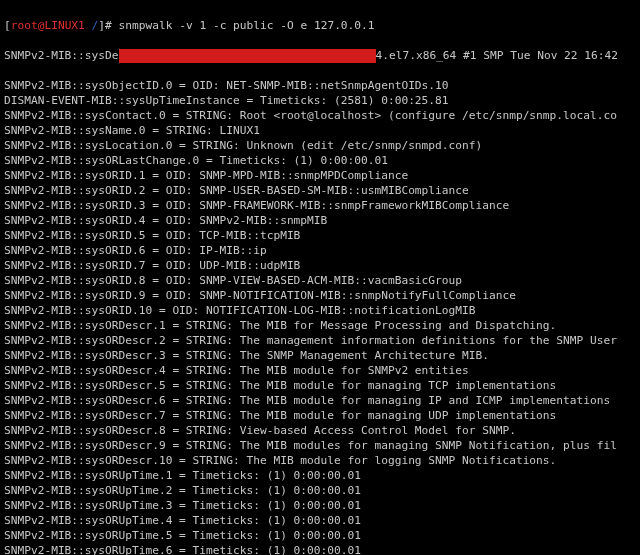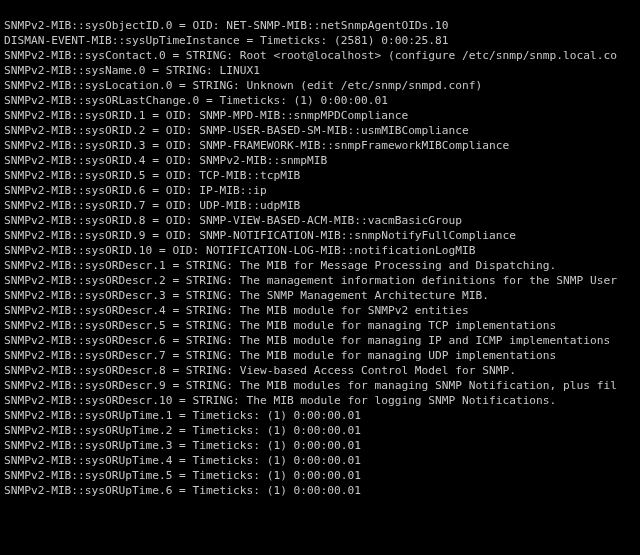--- a/index.html
+++ b/index.html
@@ -26,15 +26,17 @@
     color:#d21b1b;
     display:inline-block;
     height:14px;
     vertical-align:middle;
   }
 </style>
 </head>
 <body>
 
 <div class="term">
+<div><span class="prompt"><span>[</span><span class="host">root@LINUX1</span> <span class="path">/</span><span>]</span><span class="hash">#</span></span> <span>snmpwalk -v 1 -c public -O e 127.0.0.1</span></div>
+<div><span>SNMPv2-MIB::sysDe</span><span class="highlight" style="width:257px"></span><span>4.el7.x86_64 #1 SMP Tue Nov 22 16:42</span></div>
 <div id="out"><div>SNMPv2-MIB::sysObjectID.0 = OID: NET-SNMP-MIB::netSnmpAgentOIDs.10</div><div>DISMAN-EVENT-MIB::sysUpTimeInstance = Timeticks: (2581) 0:00:25.81</div><div>SNMPv2-MIB::sysContact.0 = STRING: Root &lt;root@localhost&gt; (configure /etc/snmp/snmp.local.co</div><div>SNMPv2-MIB::sysName.0 = STRING: LINUX1</div><div>SNMPv2-MIB::sysLocation.0 = STRING: Unknown (edit /etc/snmp/snmpd.conf)</div><div>SNMPv2-MIB::sysORLastChange.0 = Timeticks: (1) 0:00:00.01</div><div>SNMPv2-MIB::sysORID.1 = OID: SNMP-MPD-MIB::snmpMPDCompliance</div><div>SNMPv2-MIB::sysORID.2 = OID: SNMP-USER-BASED-SM-MIB::usmMIBCompliance</div><div>SNMPv2-MIB::sysORID.3 = OID: SNMP-FRAMEWORK-MIB::snmpFrameworkMIBCompliance</div><div>SNMPv2-MIB::sysORID.4 = OID: SNMPv2-MIB::snmpMIB</div><div>SNMPv2-MIB::sysORID.5 = OID: TCP-MIB::tcpMIB</div><div>SNMPv2-MIB::sysORID.6 = OID: IP-MIB::ip</div><div>SNMPv2-MIB::sysORID.7 = OID: UDP-MIB::udpMIB</div><div>SNMPv2-MIB::sysORID.8 = OID: SNMP-VIEW-BASED-ACM-MIB::vacmBasicGroup</div><div>SNMPv2-MIB::sysORID.9 = OID: SNMP-NOTIFICATION-MIB::snmpNotifyFullCompliance</div><div>SNMPv2-MIB::sysORID.10 = OID: NOTIFICATION-LOG-MIB::notificationLogMIB</div><div>SNMPv2-MIB::sysORDescr.1 = STRING: The MIB for Message Processing and Dispatching.</div><div>SNMPv2-MIB::sysORDescr.2 = STRING: The management information definitions for the SNMP User</div><div>SNMPv2-MIB::sysORDescr.3 = STRING: The SNMP Management Architecture MIB.</div><div>SNMPv2-MIB::sysORDescr.4 = STRING: The MIB module for SNMPv2 entities</div><div>SNMPv2-MIB::sysORDescr.5 = STRING: The MIB module for managing TCP implementations</div><div>SNMPv2-MIB::sysORDescr.6 = STRING: The MIB module for managing IP and ICMP implementations</div><div>SNMPv2-MIB::sysORDescr.7 = STRING: The MIB module for managing UDP implementations</div><div>SNMPv2-MIB::sysORDescr.8 = STRING: View-based Access Control Model for SNMP.</div><div>SNMPv2-MIB::sysORDescr.9 = STRING: The MIB modules for managing SNMP Notification, plus fil</div><div>SNMPv2-MIB::sysORDescr.10 = STRING: The MIB module for logging SNMP Notifications.</div><div>SNMPv2-MIB::sysORUpTime.1 = Timeticks: (1) 0:00:00.01</div><div>SNMPv2-MIB::sysORUpTime.2 = Timeticks: (1) 0:00:00.01</div><div>SNMPv2-MIB::sysORUpTime.3 = Timeticks: (1) 0:00:00.01</div><div>SNMPv2-MIB::sysORUpTime.4 = Timeticks: (1) 0:00:00.01</div><div>SNMPv2-MIB::sysORUpTime.5 = Timeticks: (1) 0:00:00.01</div><div>SNMPv2-MIB::sysORUpTime.6 = Timeticks: (1) 0:00:00.01</div></div>
 
 </div>
 
 </body></html>

